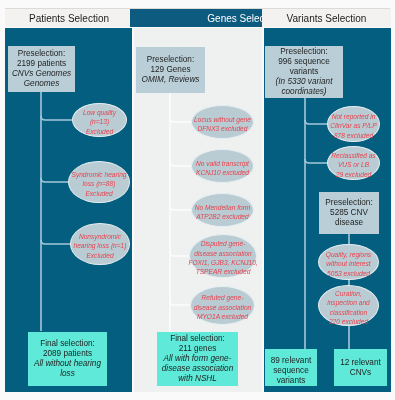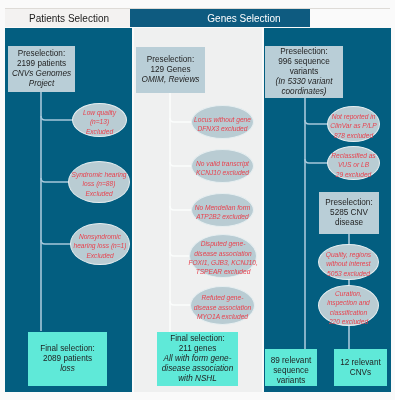--- a/index.html
+++ b/index.html
@@ -19,20 +19,21 @@
   .it{font-style:italic;}
 </style>
 </head>
 <body>
 
 <div class="page">
   <div class="toprule"></div>
 
   <div class="hdr" style="left:5px;width:128px;">Patients Selection</div>
   <div class="hdr darkh" style="left:130px;width:132px;padding-left:48px;">Genes Selection</div>
+  <div class="hdr" style="left:262px;width:129px;">Variants Selection</div>
 
   <div class="panel dark" style="left:5px;top:28px;width:127px;height:364px;"></div>
   <div class="panel lightpanel" style="left:134px;top:28px;width:128px;height:364px;"></div>
   <div class="panel dark" style="left:264px;top:28px;width:127px;height:364px;"></div>
 
   <svg class="wires" viewBox="0 0 395 400">
     <g fill="none" stroke="#a7c7da" stroke-width="1.6">
 
       <path d="M41,92 L41,331"></path>
       <path d="M41,116 q0,4 4,4 L74,120"></path>
@@ -55,21 +56,21 @@
       <path d="M305,159 q0,4 4,4 L330,163"></path>
 
       <path d="M349,234 L349,244 M349,280 L349,285 M349,325 L349,349"></path>
     </g>
   </svg>
 
   <div class="box grey" style="left:8px;top:46px;width:67px;height:46px;">
     <span>Preselection:</span>
     <span>2199 patients</span>
     <span class="it">CNVs Genomes</span>
-    <span class="it">Project</span>
+    <span class="it">Genomes</span>
   </div>
 
   <div class="ell" style="left:72px;top:103px;width:55px;height:34px;">
     <span>Low quality</span>
     <span>(n=13)</span>
     <span>Excluded</span>
   </div>
   <div class="ell" style="left:68px;top:161px;width:62px;height:42px;">
     <span>Syndromic hearing</span>
     <span>loss (n=88)</span>
@@ -77,20 +78,21 @@
   </div>
   <div class="ell" style="left:70px;top:223px;width:60px;height:42px;">
     <span>Nonsyndromic</span>
     <span>hearing loss (n=1)</span>
     <span>Excluded</span>
   </div>
 
   <div class="box teal" style="left:28px;top:332px;width:79px;height:54px;">
     <span>Final selection:</span>
     <span>2089 patients</span>
+    <span class="it">All without hearing</span>
     <span class="it">loss</span>
   </div>
 
   <div class="box grey" style="left:136px;top:47px;width:69px;height:46px;">
     <span>Preselection:</span>
     <span>129 Genes</span>
     <span class="it">OMIM, Reviews</span>
   </div>
 
   <div class="ell" style="left:191px;top:105px;width:63px;height:34px;">

